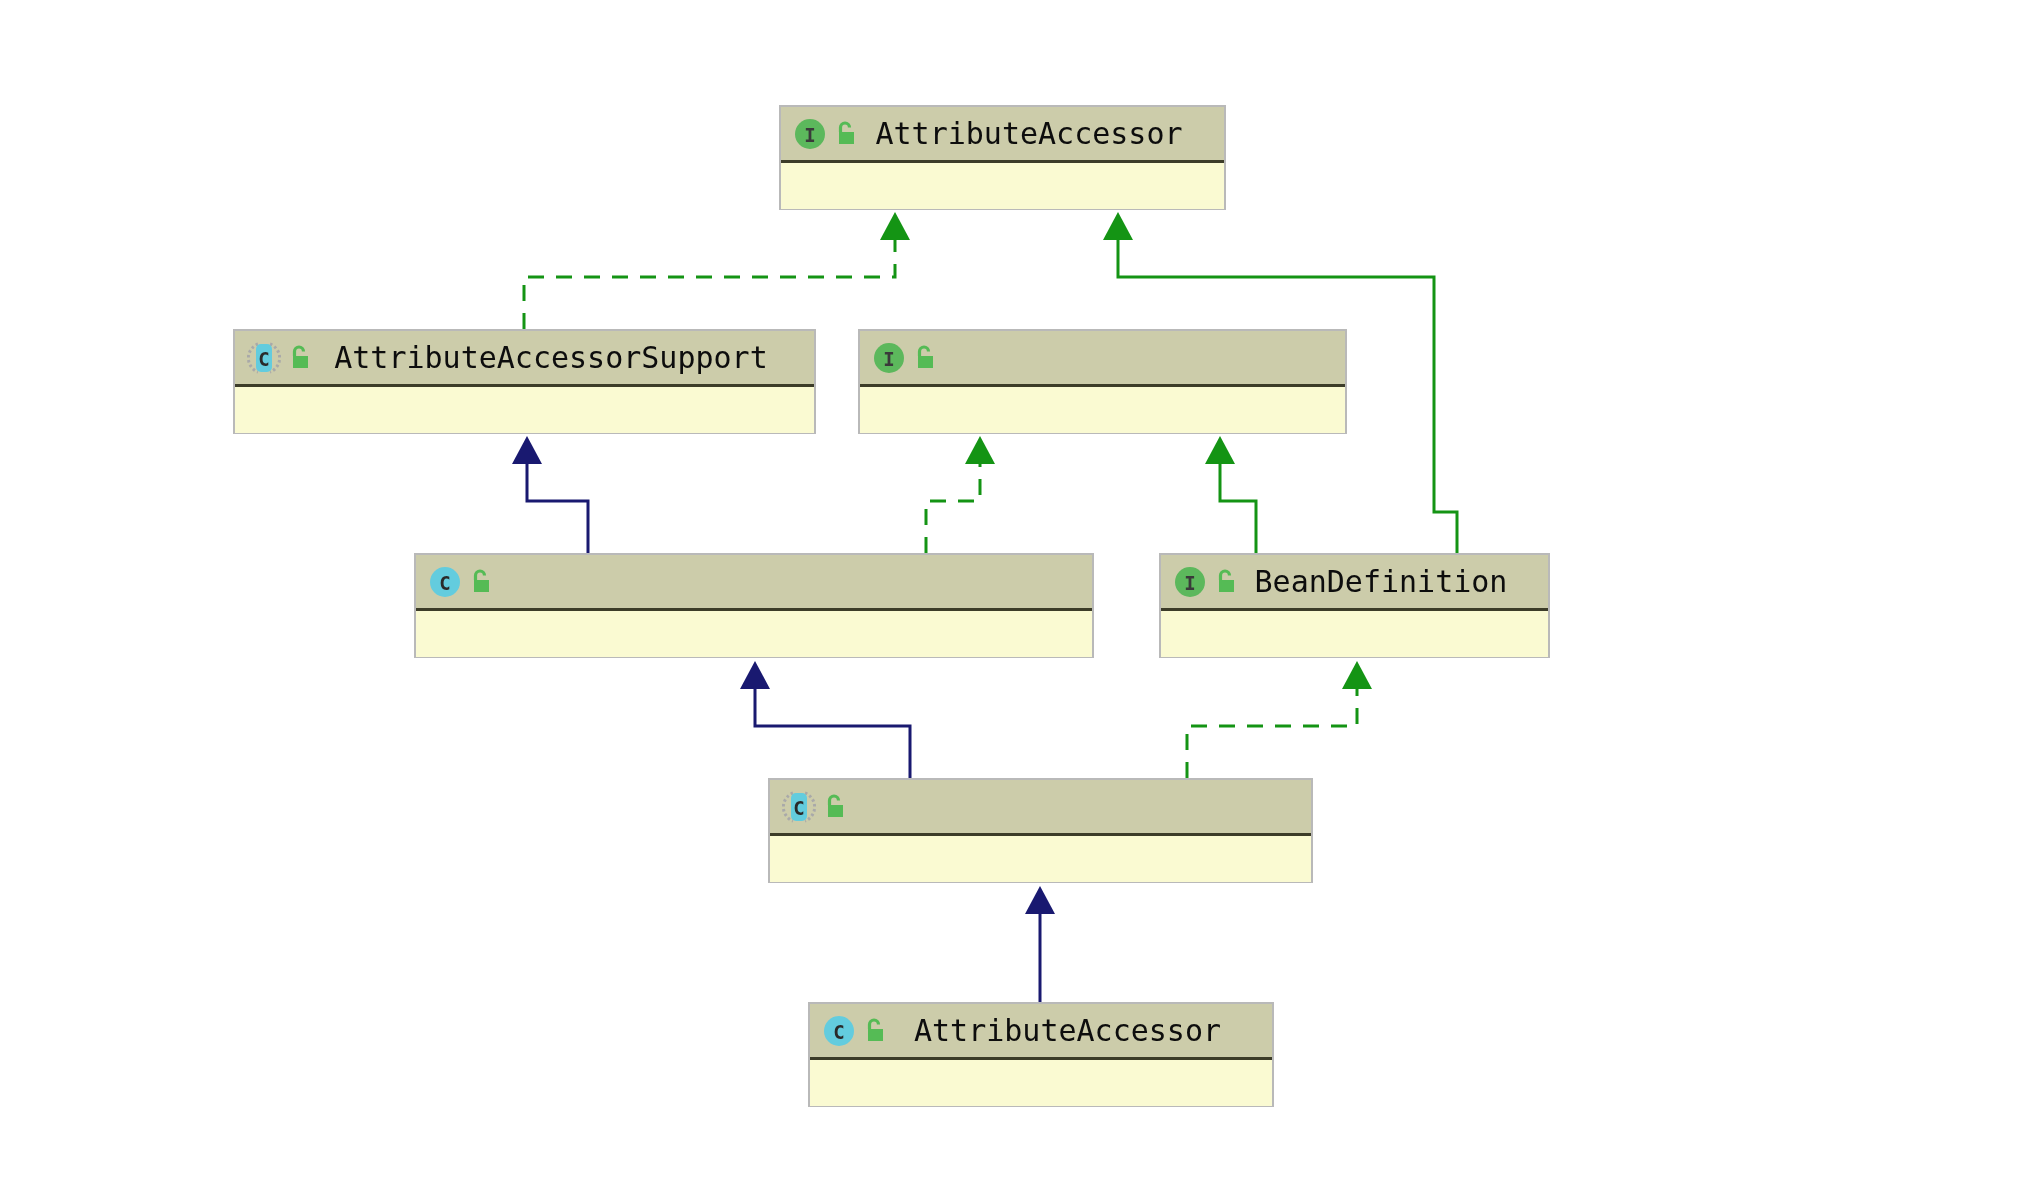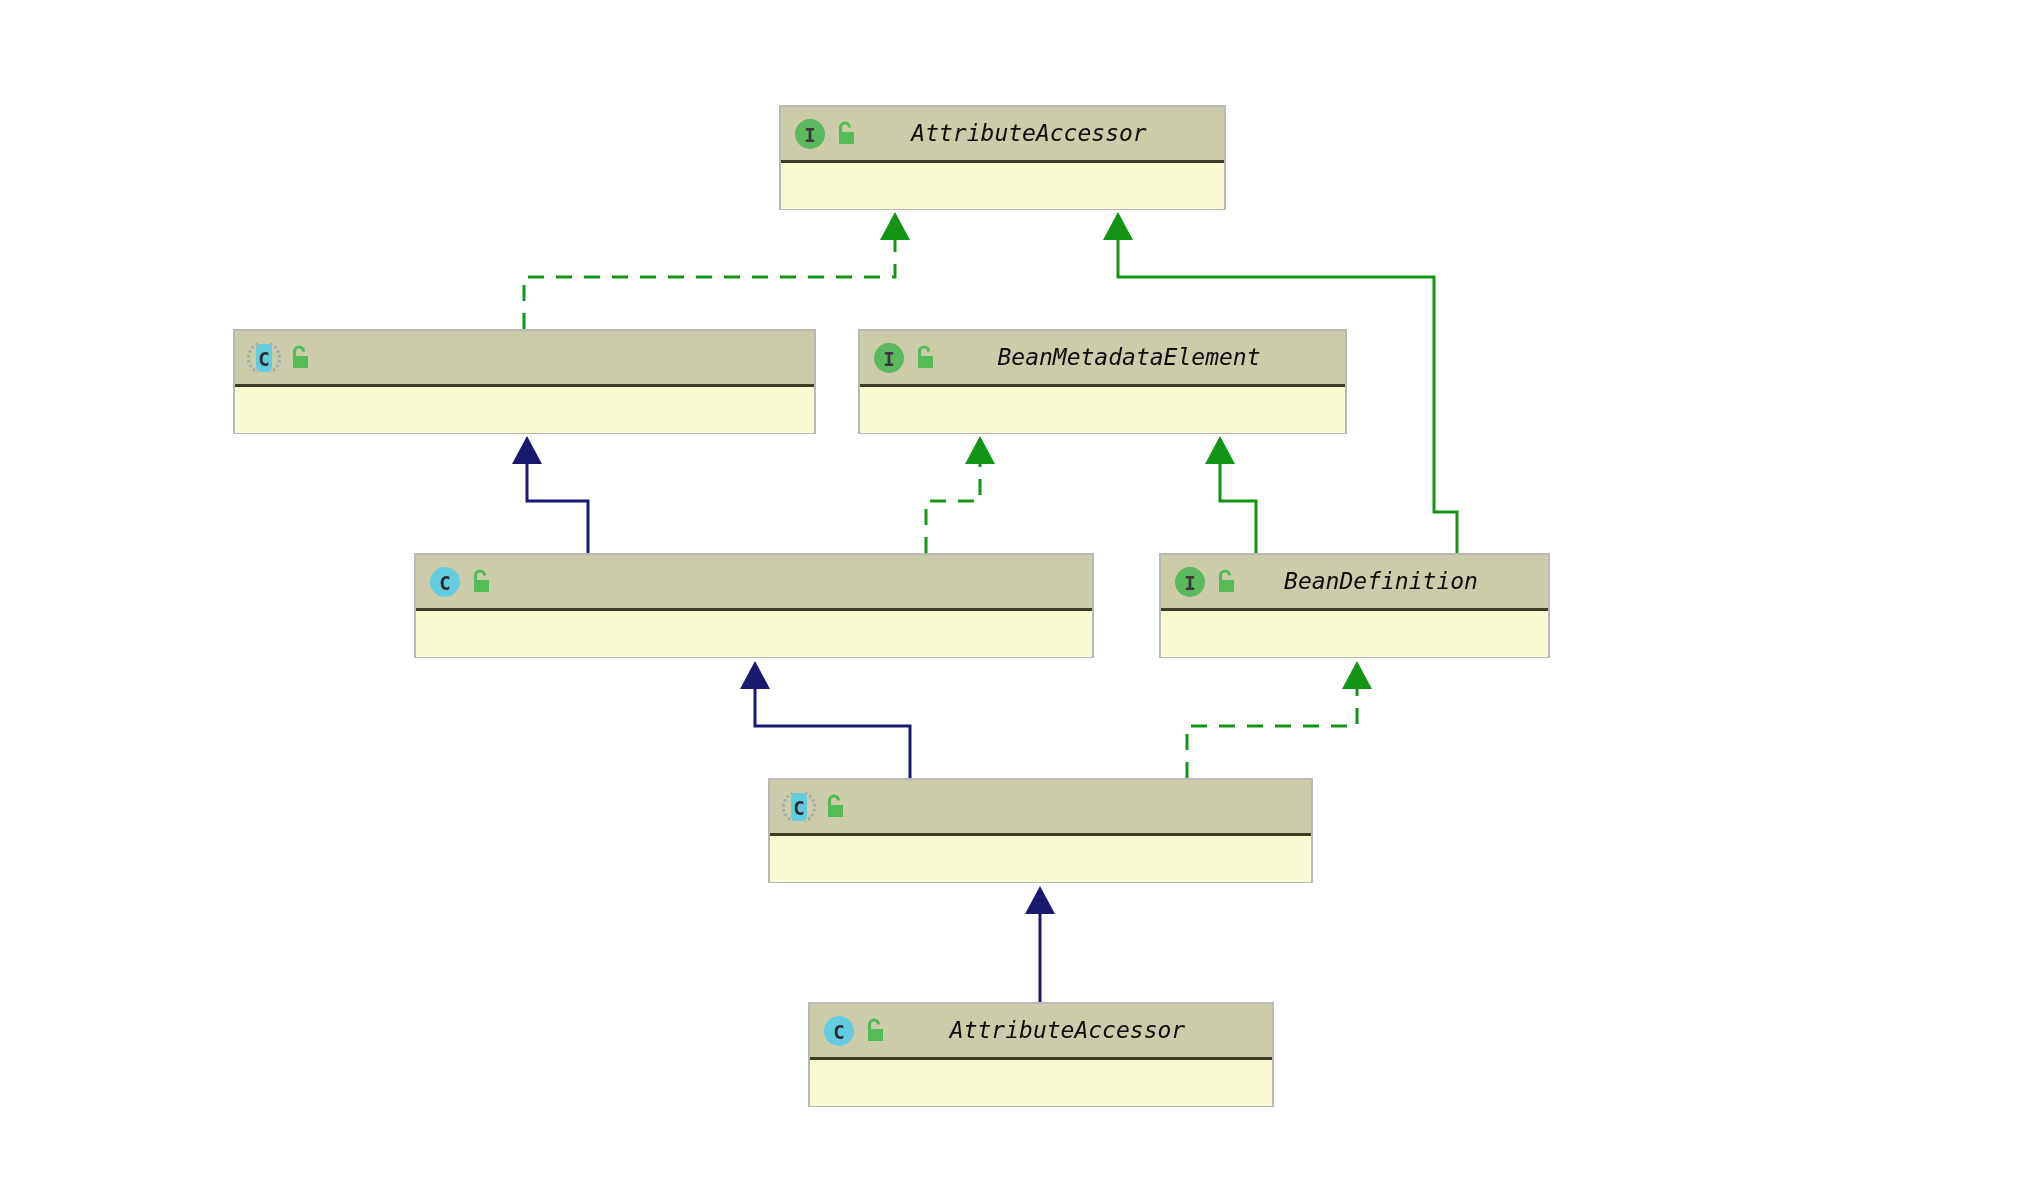--- a/index.html
+++ b/index.html
@@ -42,27 +42,26 @@
     align-items: center;
     padding: 0 16px 0 12px;
     white-space: nowrap;
   }
   .uml-body {
     height: 46px;
     background: #fafad2;
   }
   .uml-name {
     font-family: "DejaVu Sans Mono", "Liberation Mono", monospace;
-    font-size: 23px;
+    font-size: 30px;
     color: #0d0d0d;
     letter-spacing: 0px;
     margin: 0 auto;
     padding-right: 8px;
     line-height: 1;
-    font-style: italic;
   }
   .icon-group {
     display: flex;
     align-items: center;
     flex: 0 0 auto;
   }
   .type-icon {
     width: 34px;
     height: 34px;
     flex: 0 0 auto;
@@ -140,36 +139,36 @@
               <path d="M11 3 A15 15 0 0 0 11 31" fill="none" stroke="#a9a9a9" stroke-width="3" stroke-dasharray="2.5,2.5"></path>
               <path d="M23 3 A15 15 0 0 1 23 31" fill="none" stroke="#a9a9a9" stroke-width="3" stroke-dasharray="2.5,2.5"></path>
               <rect x="9" y="3" width="16" height="28" rx="5" fill="#63ccde"></rect>
               <text x="17" y="24.5" text-anchor="middle" font-family="DejaVu Sans Mono, monospace" font-size="19" font-weight="bold" fill="#2a2a2a">C</text>
             </svg>
             <svg class="lock-icon" viewBox="0 0 26 28">
               <path d="M8.5 12 L8.5 7.5 A4.5 4.5 0 0 1 17.5 7.5" fill="none" stroke="#55bb55" stroke-width="3.2"></path>
               <rect x="7" y="12" width="15" height="12" fill="#55bb55"></rect>
             </svg>
           </span>
+          <span class="uml-name">AttributeAccessorSupport</span>
         </div>
         <div class="uml-body"></div>
       </div>
       <div class="uml-node" style="left: 858px; top: 329px; width: 489px; height: 105px;">
         <div class="uml-header">
           <span class="icon-group">
             <svg class="type-icon" viewBox="0 0 34 34">
               <circle cx="17" cy="17" r="15" fill="#5cb85c"></circle>
               <text x="17" y="24.5" text-anchor="middle" font-family="DejaVu Sans Mono, monospace" font-size="19" font-weight="bold" fill="#3a3a3a">I</text>
             </svg>
             <svg class="lock-icon" viewBox="0 0 26 28">
               <path d="M8.5 12 L8.5 7.5 A4.5 4.5 0 0 1 17.5 7.5" fill="none" stroke="#55bb55" stroke-width="3.2"></path>
               <rect x="7" y="12" width="15" height="12" fill="#55bb55"></rect>
             </svg>
           </span>
-          <span class="uml-name">BeanMetadataElement</span>
         </div>
         <div class="uml-body"></div>
       </div>
       <div class="uml-node" style="left: 414px; top: 553px; width: 680px; height: 105px;">
         <div class="uml-header">
           <span class="icon-group">
             <svg class="type-icon" viewBox="0 0 34 34">
               <circle cx="17" cy="17" r="15" fill="#63ccde"></circle>
               <text x="17" y="24.5" text-anchor="middle" font-family="DejaVu Sans Mono, monospace" font-size="19" font-weight="bold" fill="#2a2a2a">C</text>
             </svg>

